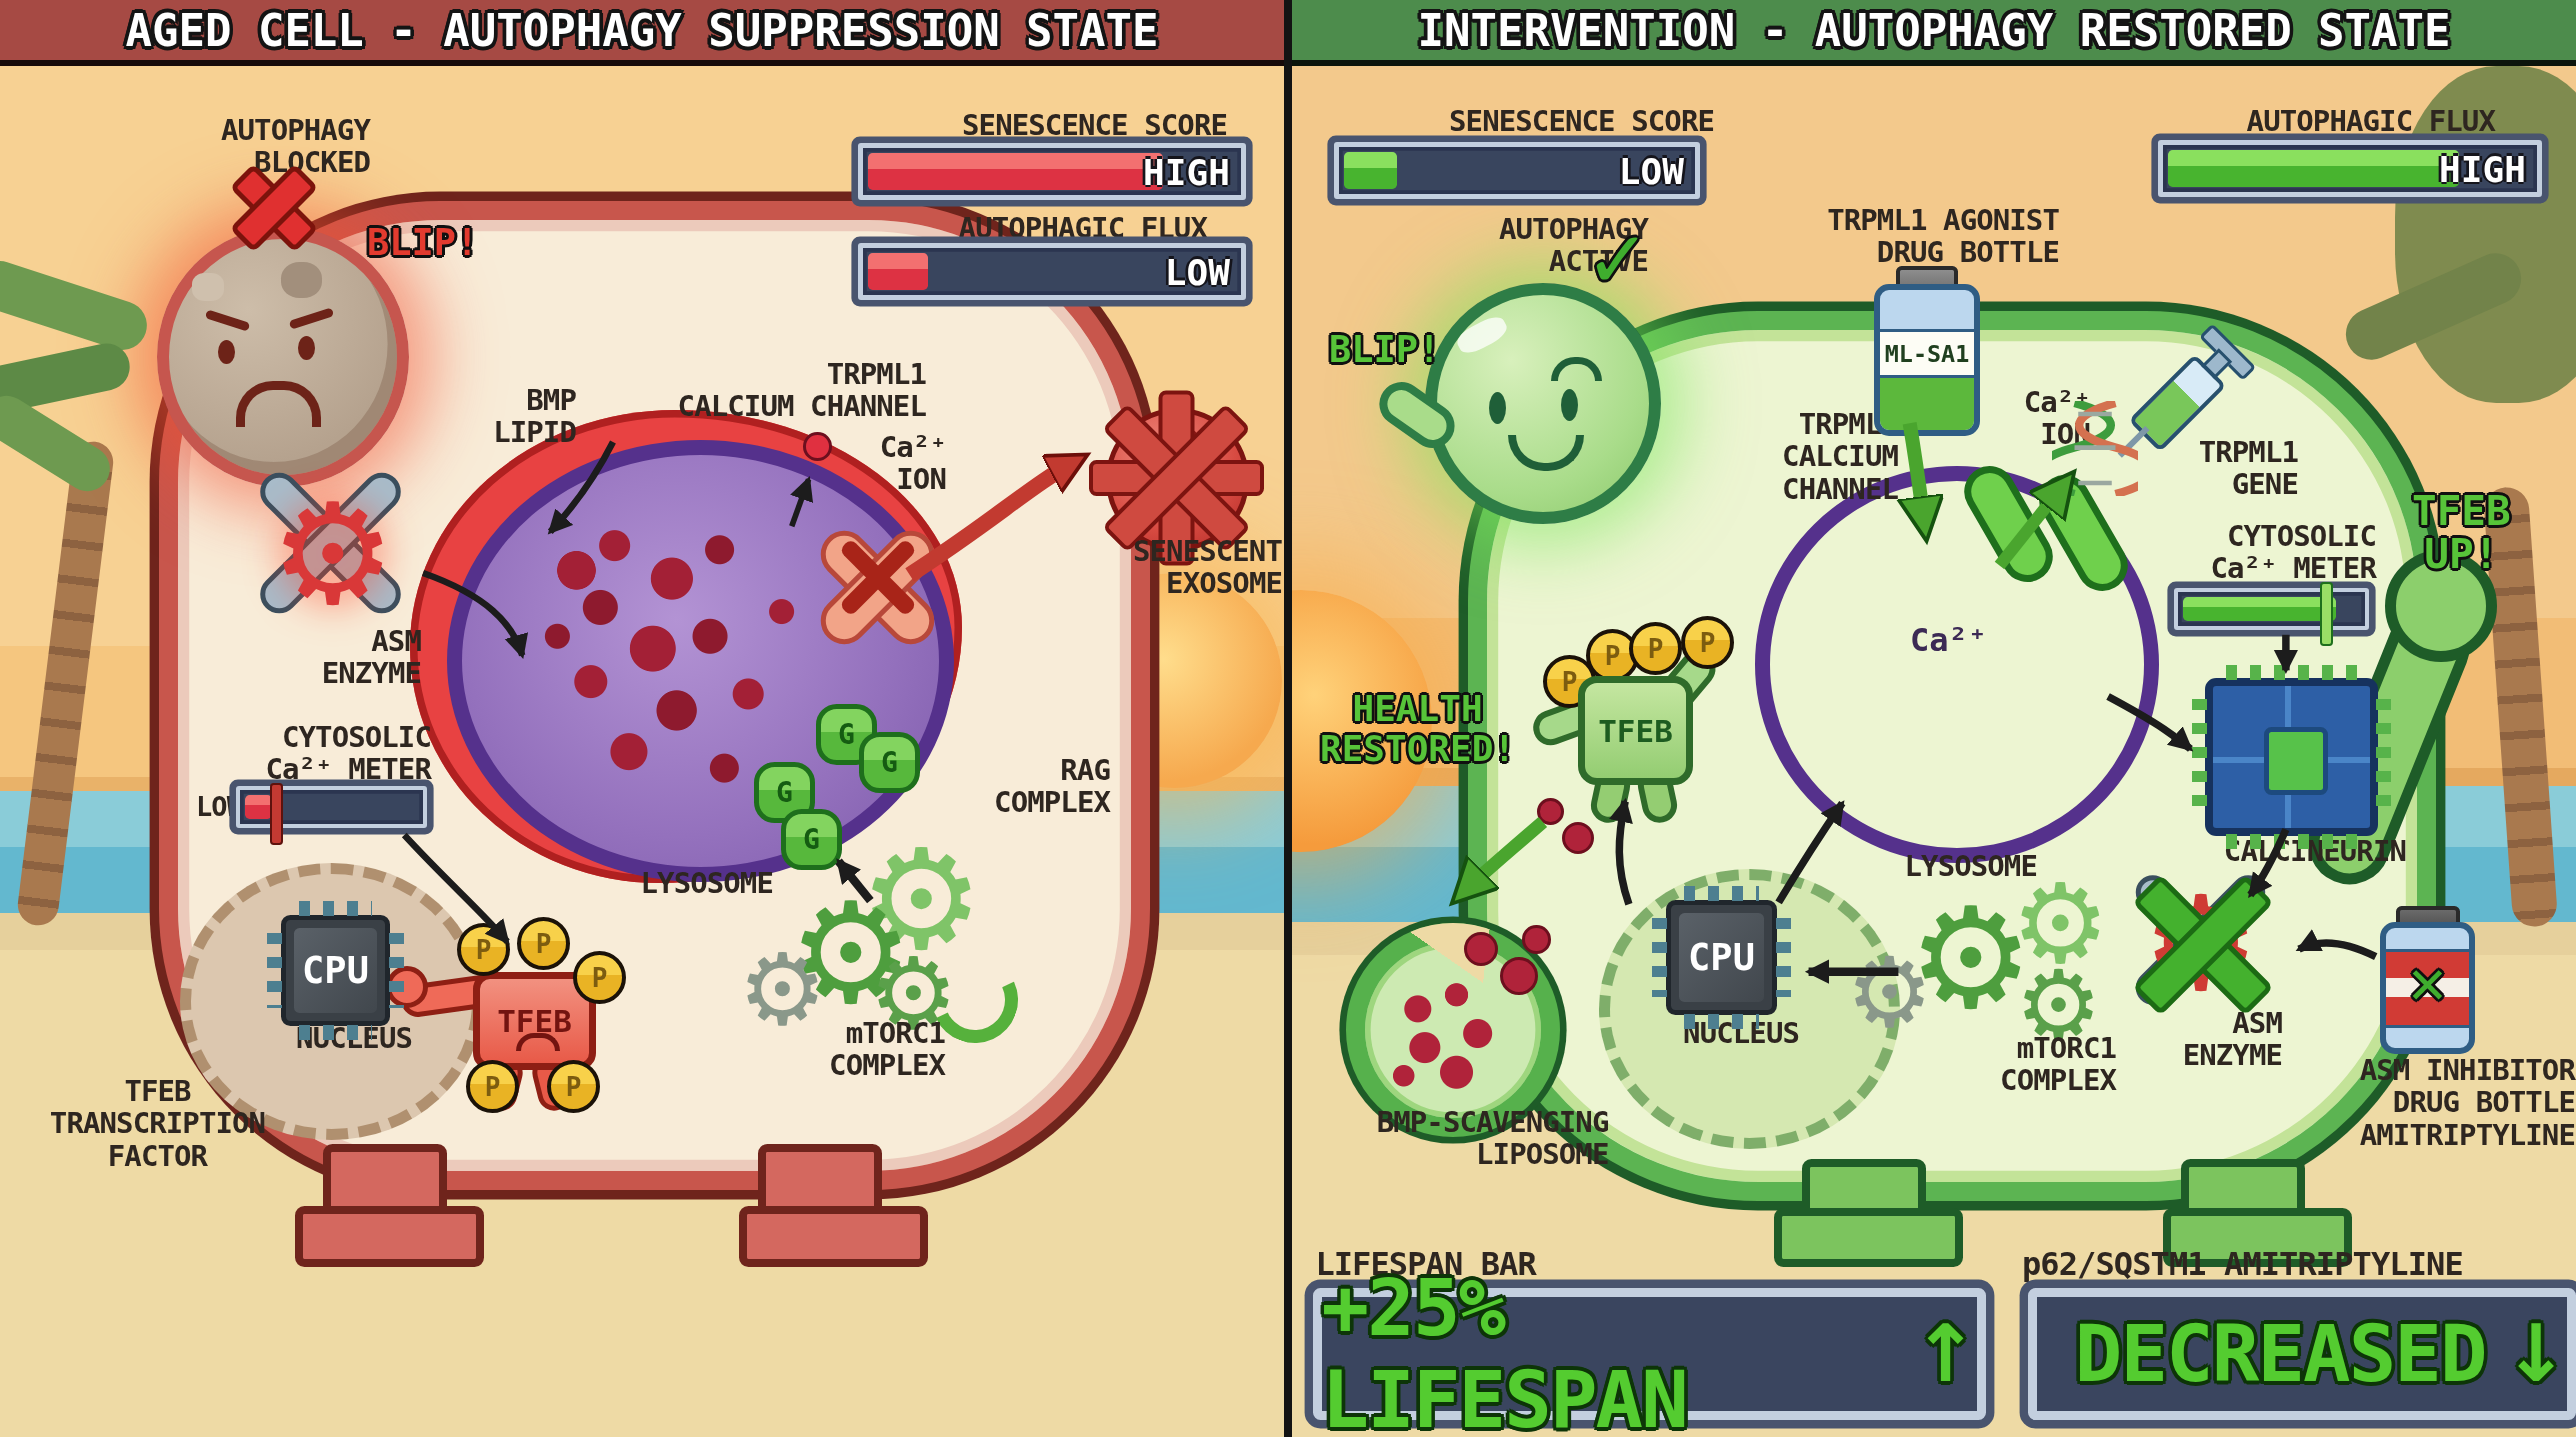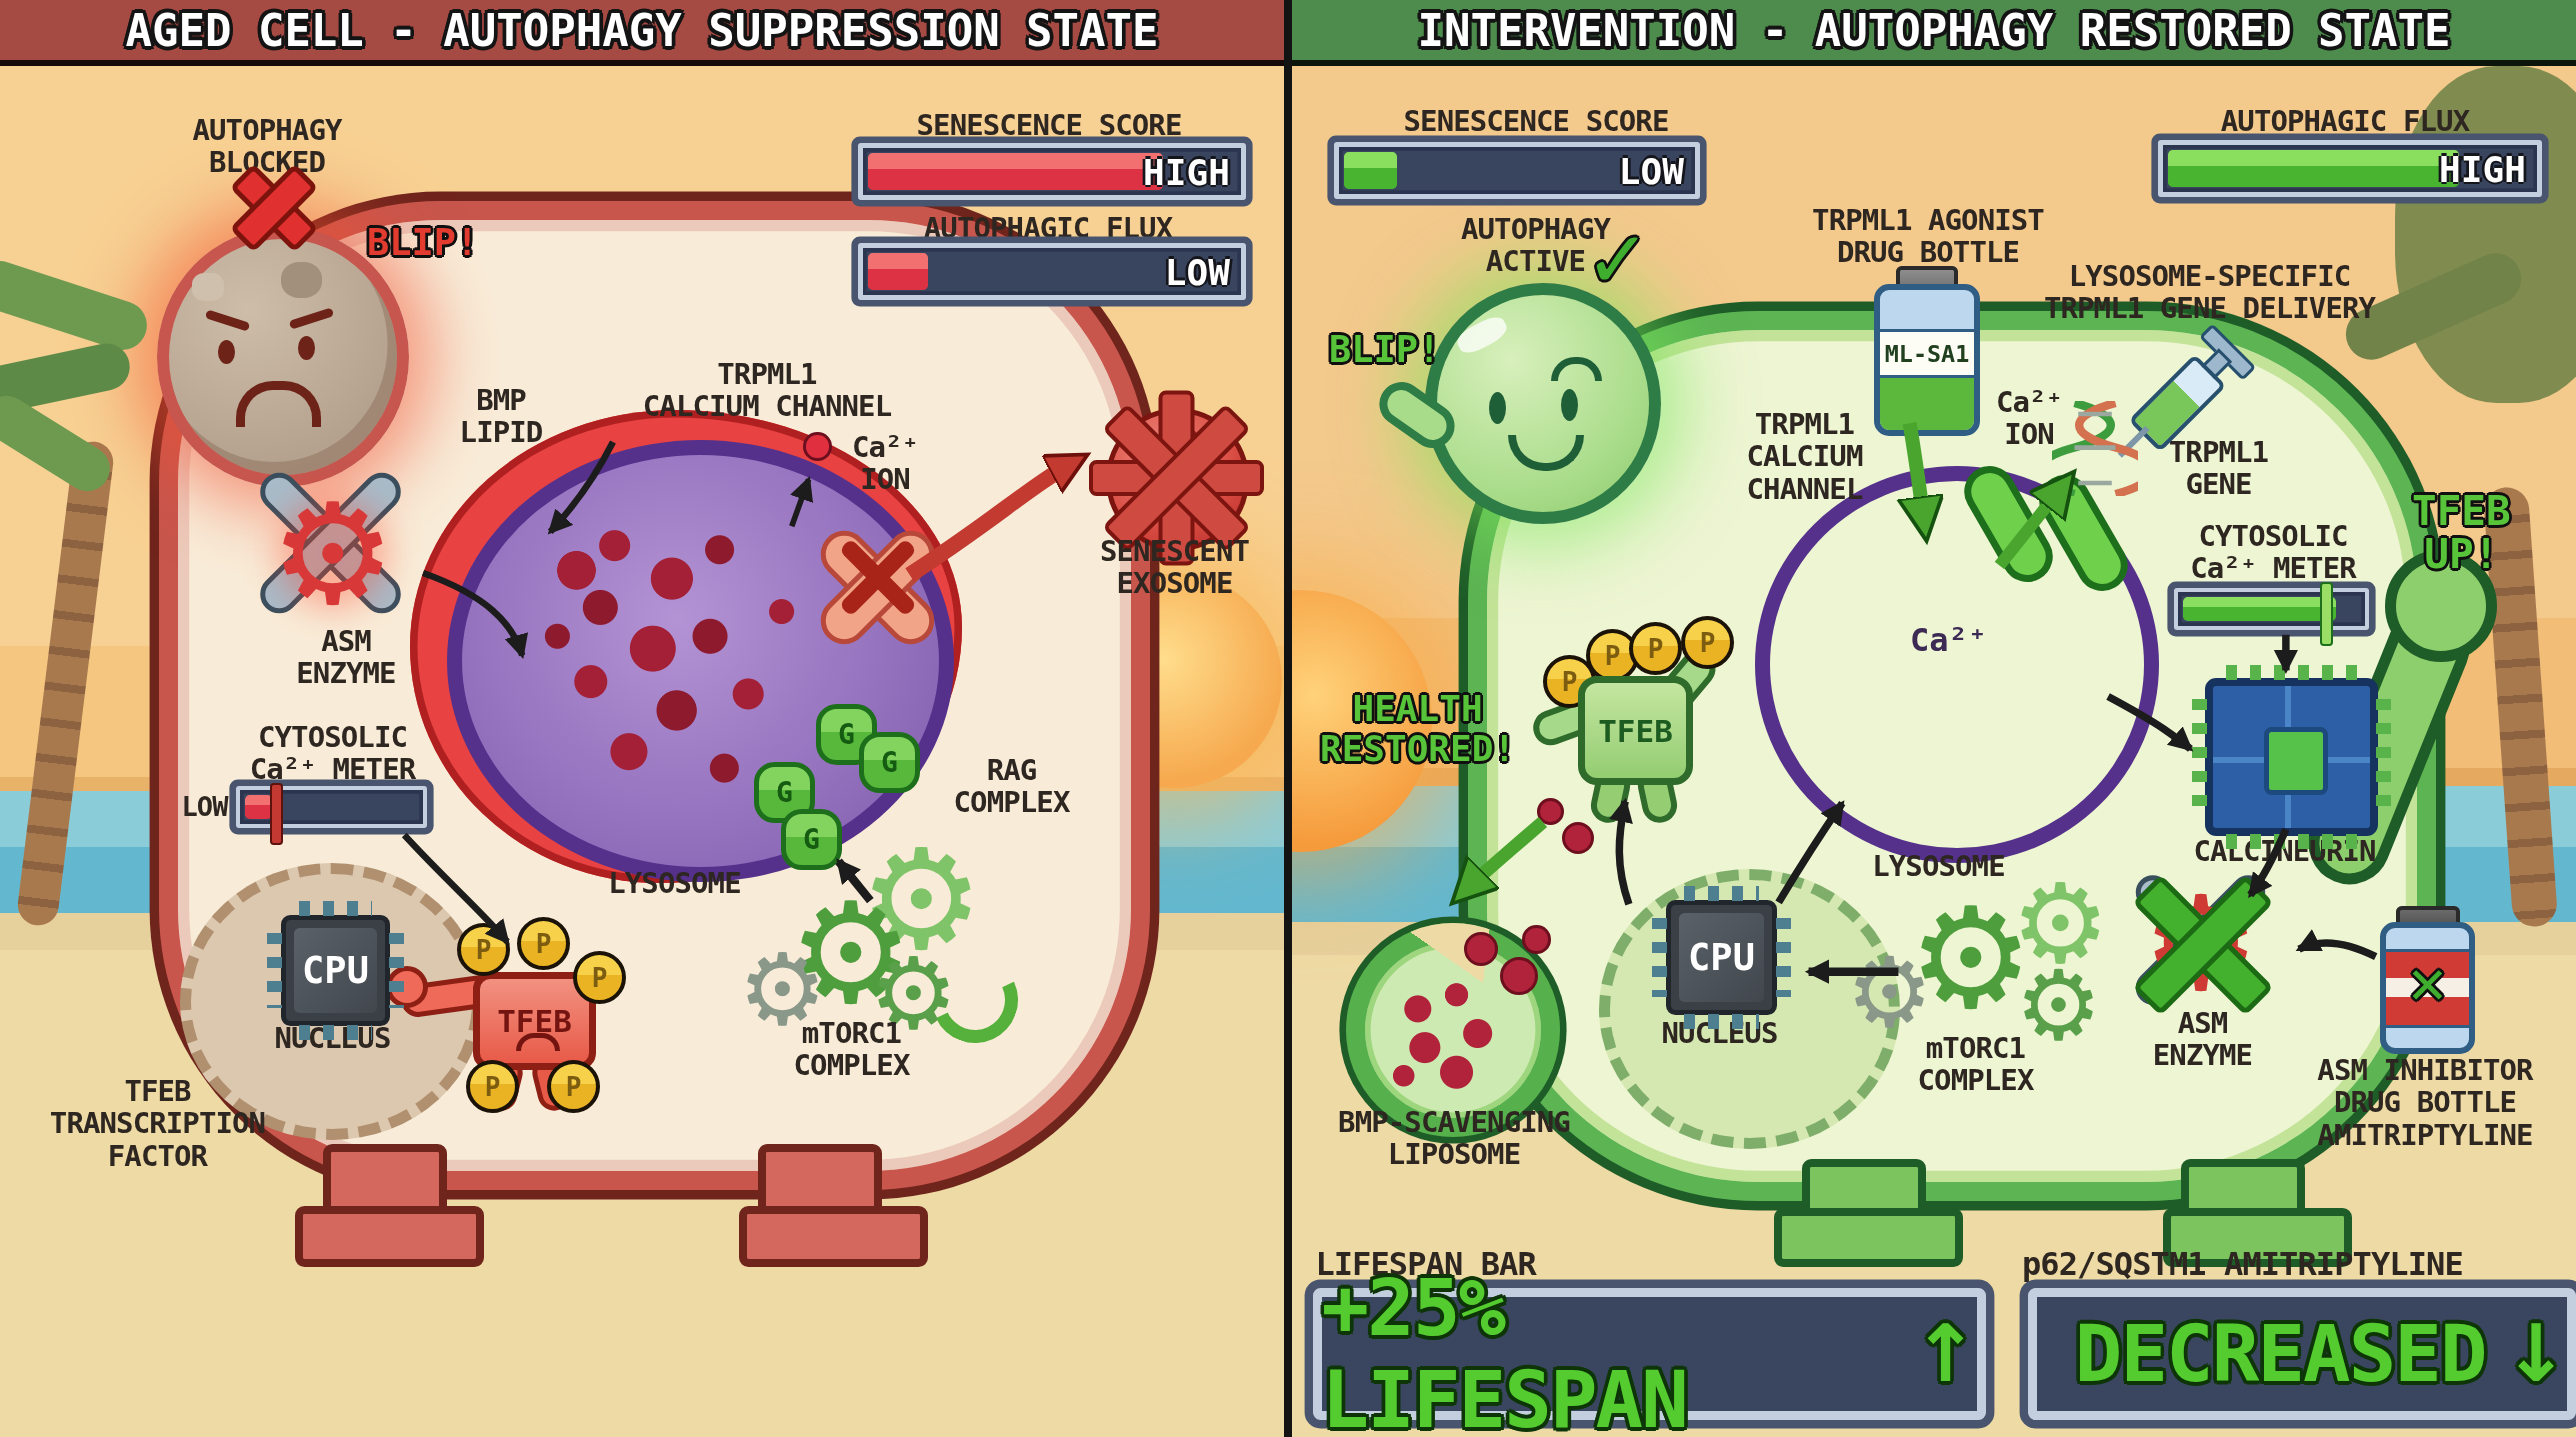--- a/index.html
+++ b/index.html
@@ -7,21 +7,21 @@
          font-family:"DejaVu Sans Mono",monospace;background:#111;}
   .abs{position:absolute;}
   .panel{position:absolute;top:0;height:1438px;width:1284px;overflow:hidden;}
   .sky-left{background:linear-gradient(180deg,#f7d193 0 646px,#f5c67f 646px 777px,#e9b269 777px 791px,#8accd8 791px 847px,#63b8cf 847px 913px,#e6d09c 913px 950px,#eedaa5 950px 100%);}
   .sky-right{background:linear-gradient(180deg,#f3c98c 0 618px,#f2bd76 618px 768px,#e5a95f 768px 786px,#8accd8 786px 847px,#63b8cf 847px 922px,#e6d09c 922px 955px,#eedaa5 955px 100%);}
   #divider{position:absolute;left:1284px;top:0;width:7.5px;height:1438px;background:#131313;z-index:50;}
   .hdr{position:absolute;left:0;top:0;width:100%;height:60px;display:flex;align-items:center;justify-content:center;
        font-weight:700;font-size:44px;color:#fff;letter-spacing:0px;z-index:20;
        border-bottom:6.6px solid #170a0a;
        text-shadow:3.7px 0 #141414,-3.7px 0 #141414,0 3.7px #141414,0 -3.7px #141414,2.8px 2.8px #141414,-2.8px -2.8px #141414,2.8px -2.8px #141414,-2.8px 2.8px #141414;}
-  .lbl{position:absolute;font-weight:700;font-size:29px;line-height:1.12;color:#2e2620;text-align:center;
+  .lbl{position:absolute;font-weight:700;font-size:29px;line-height:1.12;color:#2e2620;text-align:right;
        white-space:pre-line;letter-spacing:-0.9px;z-index:12;}
   .arcade{font-weight:700;white-space:pre-line;text-align:center;letter-spacing:0;z-index:14;
        text-shadow:2.8px 0 #101010,-2.8px 0 #101010,0 2.8px #101010,0 -2.8px #101010,1.9px 1.9px #101010,-1.9px -1.9px #101010,1.9px -1.9px #101010,-1.9px 1.9px #101010;}
   .meter{position:absolute;background:#39455e;border:5.6px solid #c3cfdf;border-radius:3px;
          box-shadow:0 0 0 6.6px #49546e,inset 0 0 0 3.7px #2b3550;z-index:15;text-align:center;}
   .meter .fill{position:absolute;left:4.7px;top:4.7px;bottom:4.7px;border-radius:4.7px;}
   .fill-red{background:linear-gradient(180deg,#f37070 0 42%,#dd3243 42%);}
   .fill-green{background:linear-gradient(180deg,#8ae05e 0 42%,#48b42f 42%);}
   .meter .val{position:absolute;right:11.2px;top:50%;transform:translateY(-50%);font-weight:700;font-size:36px;color:#fff;
          text-shadow:2.8px 0 #15151c,-2.8px 0 #15151c,0 2.8px #15151c,0 -2.8px #15151c;}
@@ -291,22 +291,20 @@
 
     <div class="lbl" style="left:505px;top:204px;width:262px;">TRPML1 AGONIST
 DRUG BOTTLE</div>
     <div class="bottle" style="left:582px;top:266px;width:90px;height:170px;padding-left:16px;">
       <div class="cap" style="top:0;width:54px;height:34px;"></div>
       <div class="body" style="height:140px;">
         <div class="abs" style="left:0;right:0;bottom:0;height:60%;background:#5cb83c;"></div>
         <div class="abs" style="left:-1.9px;right:-1.9px;top:39px;height:43px;background:#fdfdf5;display:flex;align-items:center;justify-content:center;font-weight:700;font-size:23.4px;color:#20401f;border-top:3.7px solid #2f5d84;border-bottom:3.7px solid #2f5d84;">ML-SA1</div>
       </div>
     </div>
-    <div class="lbl" style="left:721px;top:260px;width:393px;">LYSOSOME-SPECIFIC
-TRPML1 GENE DELIVERY</div>
 
     <div class="abs" style="left:828px;top:320px;width:112px;height:159px;transform:rotate(45deg);z-index:13;">
       <div class="abs" style="left:28px;top:0;width:56px;height:13px;background:#9db8cc;border:3.7px solid #27506e;border-radius:4.7px;"></div>
       <div class="abs" style="left:50px;top:13px;width:13px;height:22.5px;background:#9db8cc;border:3.7px solid #27506e;"></div>
       <div class="abs" style="left:37px;top:34px;width:37px;height:86px;background:linear-gradient(180deg,#d8ebf7 0 35%,#79c75a 35%);border:4.7px solid #27506e;border-radius:7.5px;"></div>
       <div class="abs" style="left:53px;top:120px;width:5.6px;height:39px;background:#7e97a8;"></div>
     </div>
 
     <svg class="abs" style="left:760px;top:401px;z-index:13;" width="86" height="95" viewBox="0 0 92 102">
       <path d="M24,2 C76,16 76,36 24,50 C-28,64 -28,86 24,100" fill="none" stroke="#3d9c3d" stroke-width="9"></path>

